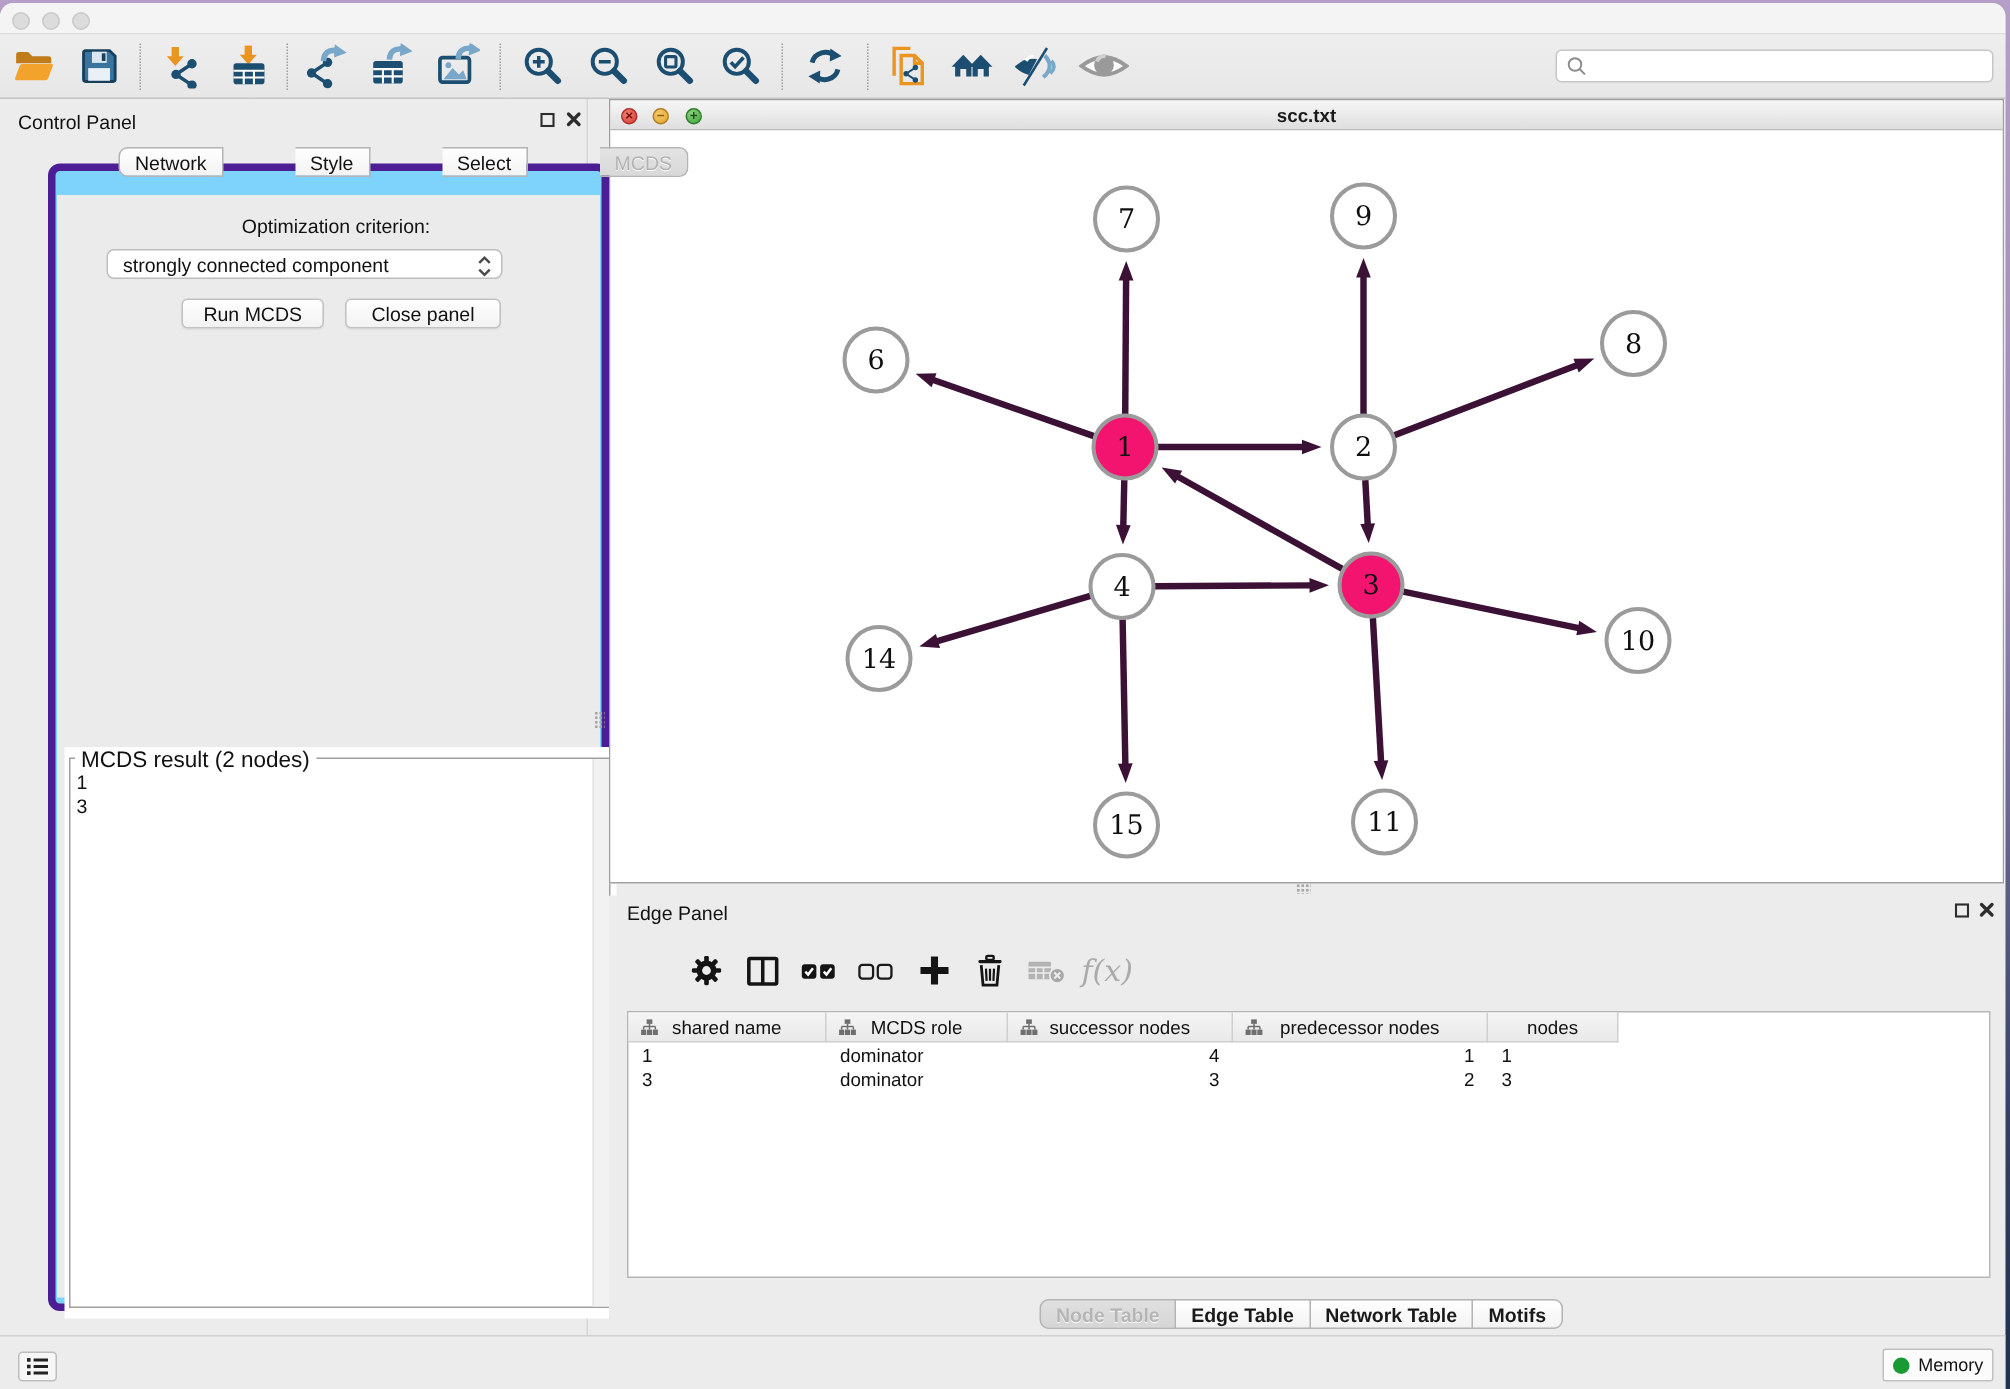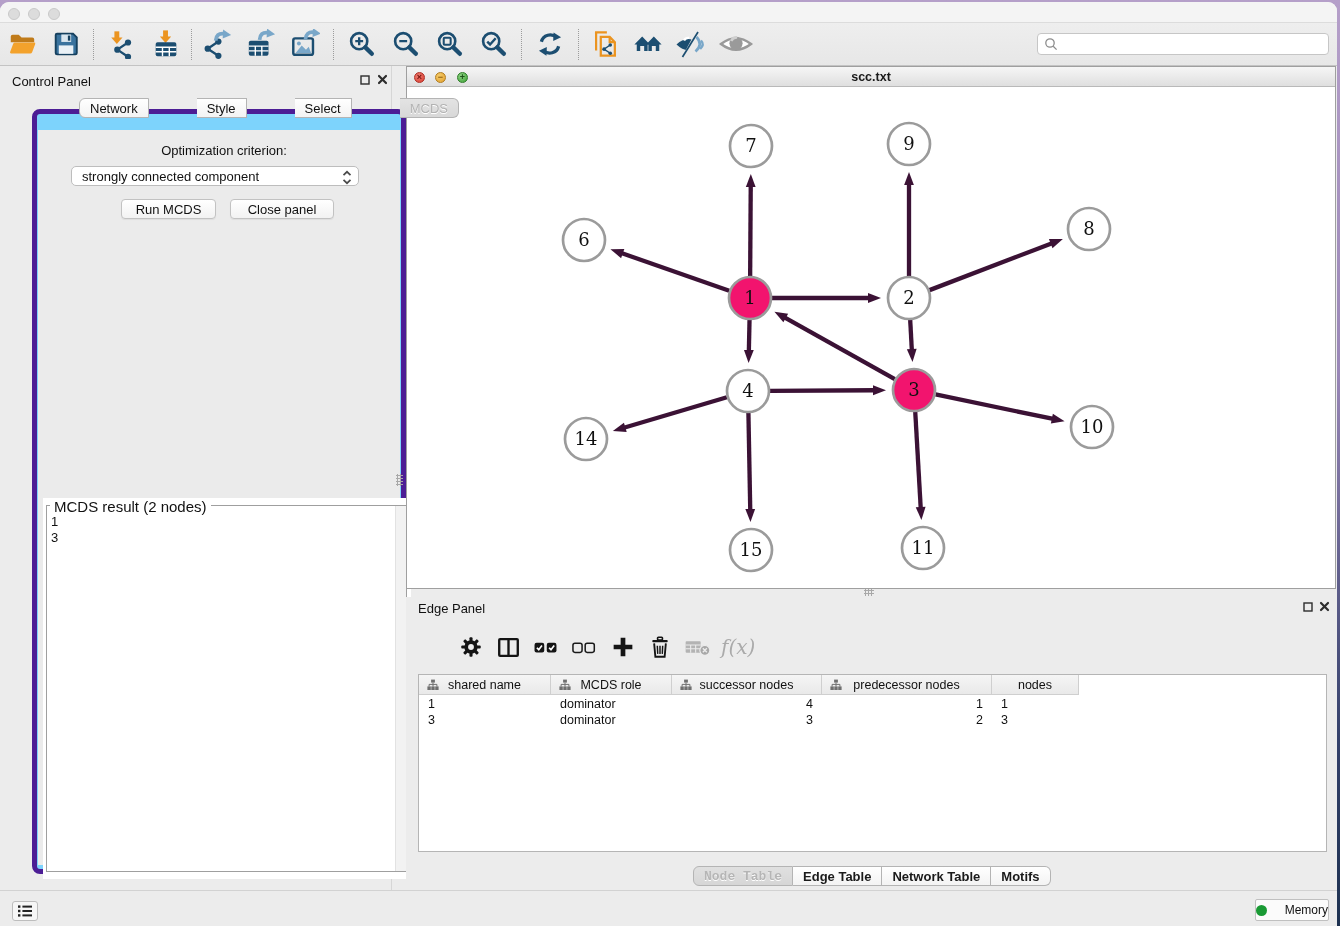--- a/index.html
+++ b/index.html
@@ -30,21 +30,21 @@
   .control-panel { position:absolute; left:0; top:64px; width:392px; height:824px; background:#ececec; border-right:1px solid #d6d6d6; }
   .cp-header { position:absolute; left:12px; top:8px; }
   .tabrow { position:absolute; top:32px; left:79px; height:20px; display:flex; z-index:3;gap:48px; }
   .tab { height:20px; min-width:0; border:1px solid #b4b4b4; border-left:none; background:linear-gradient(#ffffff,#f3f3f3); font-size:13px; color:#111; display:flex; align-items:center; justify-content:center; padding:0 10px; }
   .tab.first { border-left:1px solid #b4b4b4; border-radius:6px 0 0 6px; }
   .tab.last { border-radius:0 6px 6px 0; }
   .tab.selected { background:linear-gradient(#e3e3e3,#d8d8d8); color:#b2b2b2; text-shadow:0 1px 0 #fff; }
   .tabpanel { position:absolute; left:10px; top:43px; width:374px; height:765px; background:#7dd3fc; border:5px solid #4c1d95; border-radius:8px;margin-left:22px; }
   .tabpanel-inner { position:absolute; left:1px; right:1px; top:16px; bottom:4px; background:#ebebeb; }
   .opt-label { position:absolute; left:0; top:29px; width:374px; text-align:center; font-size:13px; color:#111; }
-  .criterion { position:absolute; left:34px; top:52px; width:288px; height:20px; background:#fff; border:1px solid #bdbdbd; border-radius:5px; font-size:13px; color:#111; display:flex; align-items:center; padding:0 22px 0 10px; }
+  .criterion { position:absolute; left:34px; top:52px; width:264px; height:20px; background:#fff; border:1px solid #bdbdbd; border-radius:5px; font-size:13px; color:#111; display:flex; align-items:center; padding:0 22px 0 10px; }
   .criterion .chev { position:absolute; right:5px; top:3px; }
   .cp-btn { position:absolute; top:85px; height:20px; background:linear-gradient(#ffffff,#f2f2f2); border:1px solid #c2c2c2; border-radius:4px; font-size:13px; color:#111; display:flex; align-items:center; justify-content:center; box-shadow:0 1px 1px rgba(0,0,0,0.06); }
   .groupbox { position:absolute; left:6px; top:384px; width:368px; height:381px; background:#fff; }
   .groupbox .gb-border { position:absolute; left:3px; top:7px; right:4px; bottom:7px; border:1px solid #9f9f9f; }
   .groupbox .gb-legend { position:absolute; left:7px; top:0; background:#fff; padding:0 4px; font-size:15px; color:#111; }
   .result-list { position:absolute; left:4px; top:15px; right:5px; bottom:8px; font-size:13px; color:#111; }
   .result-list .item { padding:1px 0 1px 4px; height:16px; line-height:15px; }
   .result-scroll { position:absolute; right:5px; top:8px; bottom:8px; width:11px; background:#f2f2f2; border-left:1px solid #e2e2e2; }
   
   .vdivider-handle { position:absolute; left:396px; top:472px; width:7px; height:12px; }
@@ -66,27 +66,27 @@
   .tpbtn { position:absolute; top:9px; width:34px; height:34px; display:flex; align-items:center; justify-content:center;margin-left:36px; }
   .datatable { position:absolute; left:12px; top:77px; width:909px; height:178px; background:#fff; border:1px solid #b5b5b5; }
   .thead { position:absolute; left:0; top:0; height:20px; background:linear-gradient(#f5f5f5,#e9e9e9); border-right:1px solid #cfcfcf; border-bottom:1px solid #cfcfcf; display:flex; }
   .th { position:relative; height:20px; border-right:1px solid #cfcfcf; display:flex; align-items:center; justify-content:center; font-size:12.5px; color:#111; }
   .th:last-child { border-right:none; }
   .th .orgic { position:absolute; left:8px; top:4px; }
   .trow { position:absolute; left:0; height:16px; width:100%; }
   .td { position:absolute; top:0; height:16px; font-size:12.5px; color:#111; line-height:16px; white-space:nowrap; }
   .bottom-tabrow { position:absolute; left:287px; top:269px; height:20px; display:flex; }
   .btab { height:20px; border:1px solid #b4b4b4; border-left:none; background:linear-gradient(#ffffff,#f3f3f3); font-size:13px; font-weight:bold; color:#1a1a1a; display:flex; align-items:center; justify-content:center; padding:0 10px; }
-  .btab.first { border-left:1px solid #b4b4b4; border-radius:6px 0 0 6px;font-family:Liberation Mono, monospace; }
+  .btab.first { border-left:1px solid #b4b4b4; border-radius:6px 0 0 6px; }
   .btab.last { border-radius:0 6px 6px 0; }
   .btab.selected { background:linear-gradient(#e0e0e0,#d6d6d6); color:#b5b5b5; text-shadow:0 1px 0 #fff; }
   
   .statusbar { position:absolute; left:0; top:888px; width:100%; height:36px; background:#ececec; border-top:1px solid #d2d2d2; }
   .listbtn { position:absolute; left:12px; top:10px; width:26px; height:20px; border:1px solid #bdbdbd; border-radius:3px; background:#f6f6f6; display:flex; align-items:center; justify-content:center; }
-  .membtn { position:absolute; left:1255px; top:8px; width:74px; height:22px; border:1px solid #c0c0c0; border-radius:2px; background:#fbfbfb; display:flex; align-items:center; justify-content:space-between; font-size:12px; color:#111; }
+  .membtn { position:absolute; left:1255px; top:8px; width:74px; height:22px; border:1px solid #c0c0c0; border-radius:2px; background:#fbfbfb; display:flex; align-items:center; justify-content:center; font-size:12px; color:#111; }
   .membtn .dot { width:11px; height:11px; border-radius:50%; background:#1a9a34; margin-right:6px; }
   svg { display:block; }
 </style>
 </head>
 <body>
 
 <div class="app">
 
   <div class="titlebar">
     <div class="tl" style="left:8px"></div>

